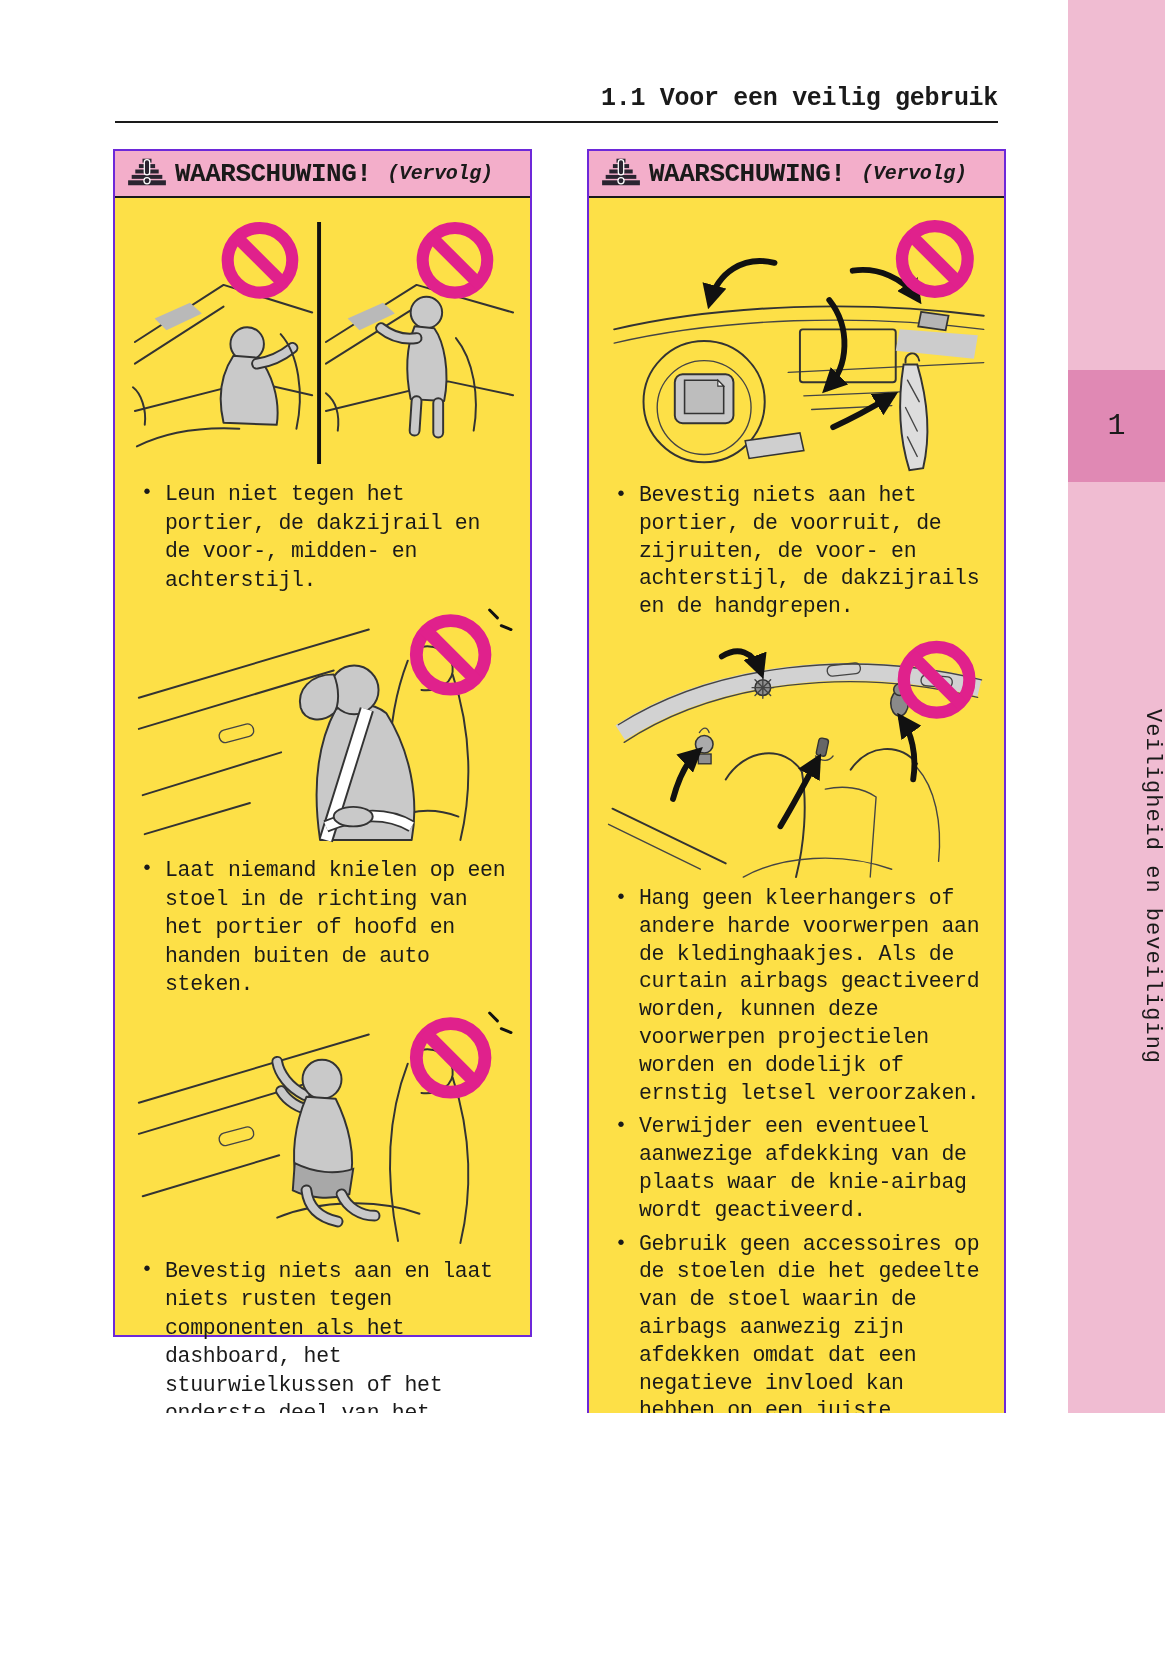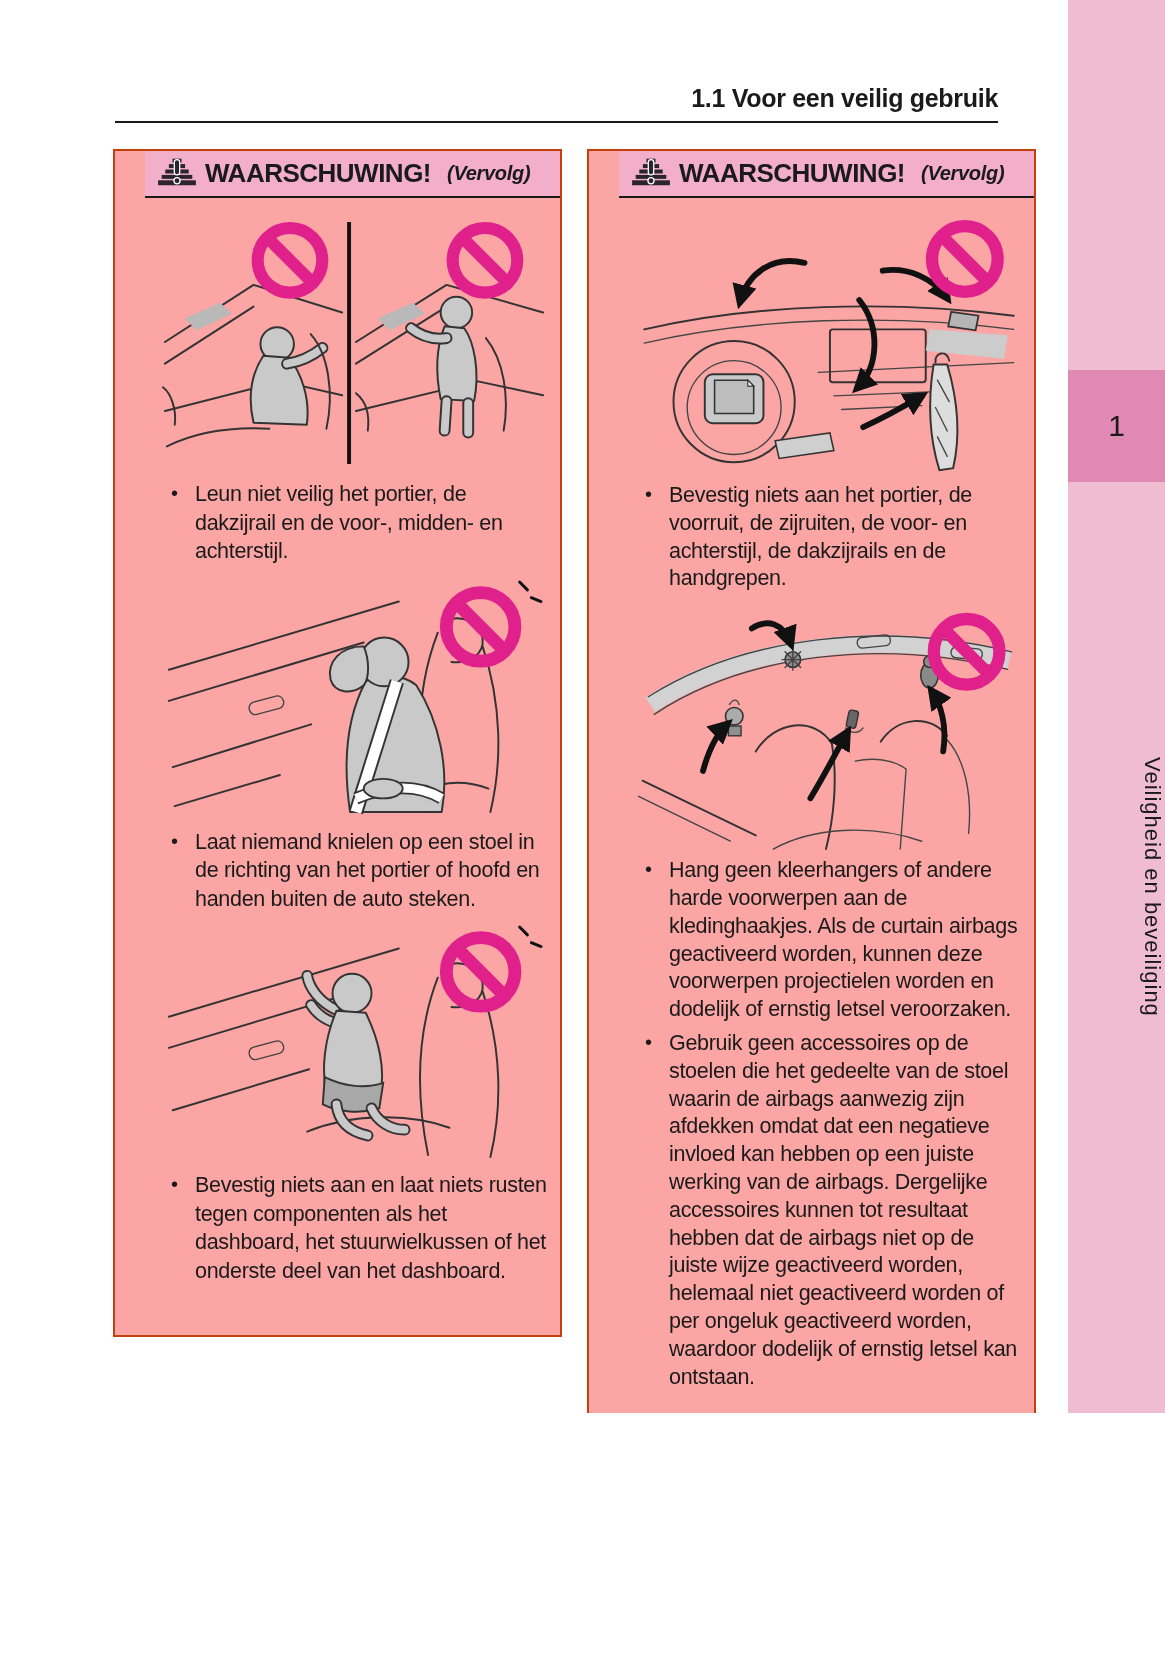--- a/index.html
+++ b/index.html
@@ -1,40 +1,40 @@
 <!DOCTYPE html>
 <html><head>
 <meta charset="utf-8">
 <style>
   html,body{margin:0;padding:0;background:#ffffff;}
   .page{
     position:relative; width:1165px; height:1413px; overflow:hidden;
     background:#ffffff; color:#1a1a1a;
-    font-family:Liberation Sans, sans-serif;
+    font-family:Liberation Mono, monospace;
   }
   
   .hdr-title{
     position:absolute; top:84px; left:115px; width:883px;
     text-align:right; font-size:25px; font-weight:700; letter-spacing:-0.3px;
   }
   .hdr-rule{ position:absolute; top:121px; left:115px; width:883px; height:2px; background:#1a1a1a; }
   
   .sidebar{ position:absolute; top:0; right:0; width:97px; height:1653px; background:#F0BCD2; }
   .chapter-tab{
     position:absolute; top:370px; left:0; width:97px; height:112px; background:#E089B4;
     display:flex; align-items:center; justify-content:center;
     font-size:30px; font-weight:400;
   }
   .chapter-title{
     position:absolute; top:497px; left:0; width:97px; height:780px;
     display:flex; justify-content:center;
     writing-mode:vertical-rl; font-size:22px; letter-spacing:1px;
   }
   
-  .wbox{ position:absolute; border:2px solid #c2410c; background:#fca5a5;padding-left:30px; }
+  .wbox{ position:absolute; border:2px solid #6d28d9; background:#fde047; }
   .wbox.left { left:113px; top:149px; width:415px; height:1184px; }
   .wbox.right{ left:587px; top:149px; width:415px; height:1352px; }
   .wbox-head{
     height:45px; background:#F3AECA; border-bottom:2px solid #1a1a1a;
     display:flex; align-items:center; padding-left:12px;
   }
   .wbox-head .wtitle{ font-size:26px; font-weight:800; letter-spacing:-0.5px; margin-left:8px; }
   .wbox-head .wcont { font-size:20px; font-weight:700; font-style:italic; margin-left:16px; letter-spacing:-0.3px;}
   .wbox-body{ padding:6px 13px 0 13px; }
   .fig{ margin:10px auto 6px auto; }
@@ -127,21 +127,21 @@
           <path class="limb-in" d="M290,126 C276,128 264,124 254,116"></path>
           <path class="limb-out" d="M290,190 L288,220"></path>
           <path class="limb-in" d="M290,190 L288,220"></path>
           <path class="limb-out" d="M312,192 L312,222"></path>
           <path class="limb-in" d="M312,192 L312,222"></path>
           <path class="ln" d="M330,126 C348,148 354,186 348,220"></path>
           <use href="#psign" x="288" y="6" width="82" height="82"></use>
         </svg>
       </div>
 
-      <div class="bullet">Leun niet veilig het portier, de dakzijrail en de voor-, midden- en achterstijl.</div>
+      <div class="bullet">Leun niet tegen het portier, de dakzijrail en de voor-, midden- en achterstijl.</div>
 
       <div class="fig" style="width:380px;height:244px">
         <svg width="380" height="244" viewBox="0 0 390 250">
           <path class="ln" d="M6,96 L242,26"></path>
           <path class="ln" d="M6,128 L206,68"></path>
           <path class="ln" d="M10,196 L152,152"></path>
           <path class="ln" d="M12,236 L120,204"></path>
           <rect class="ln-thin" x="88" y="126" width="36" height="13" rx="6" transform="rotate(-15 106 132)"></rect>
 
           <path class="ln" d="M288,46 C308,38 326,48 328,64 C330,80 314,90 296,88"></path>
@@ -277,18 +277,19 @@
 
           <path class="arrow" d="M118,26 C134,16 150,20 158,42" marker-end="url(#ah)"></path>
           <path class="arrow" d="M68,172 C74,150 82,134 93,124" marker-end="url(#ah)"></path>
           <path class="arrow" d="M178,200 C196,170 208,146 216,132" marker-end="url(#ah)"></path>
           <path class="arrow" d="M314,152 C318,126 312,104 302,90" marker-end="url(#ah)"></path>
           <use href="#psign" x="296" y="8" width="84" height="84"></use>
         </svg>
       </div>
 
       <div class="bullet">Hang geen kleerhangers of andere harde voorwerpen aan de kledinghaakjes. Als de curtain airbags geactiveerd worden, kunnen deze voorwerpen projectielen worden en dodelijk of ernstig letsel veroorzaken.</div>
+      <div class="bullet">Verwijder een eventueel aanwezige afdekking van de plaats waar de knie-airbag wordt geactiveerd.</div>
       <div class="bullet">Gebruik geen accessoires op de stoelen die het gedeelte van de stoel waarin de airbags aanwezig zijn afdekken omdat dat een negatieve invloed kan hebben op een juiste werking van de airbags. Dergelijke accessoires kunnen tot resultaat hebben dat de airbags niet op de juiste wijze geactiveerd worden, helemaal niet geactiveerd worden of per ongeluk geactiveerd worden, waardoor dodelijk of ernstig letsel kan ontstaan.</div>
     </div>
   </div>
 
   <div class="pagenum">29</div>
 </div>
 
 </body></html>

